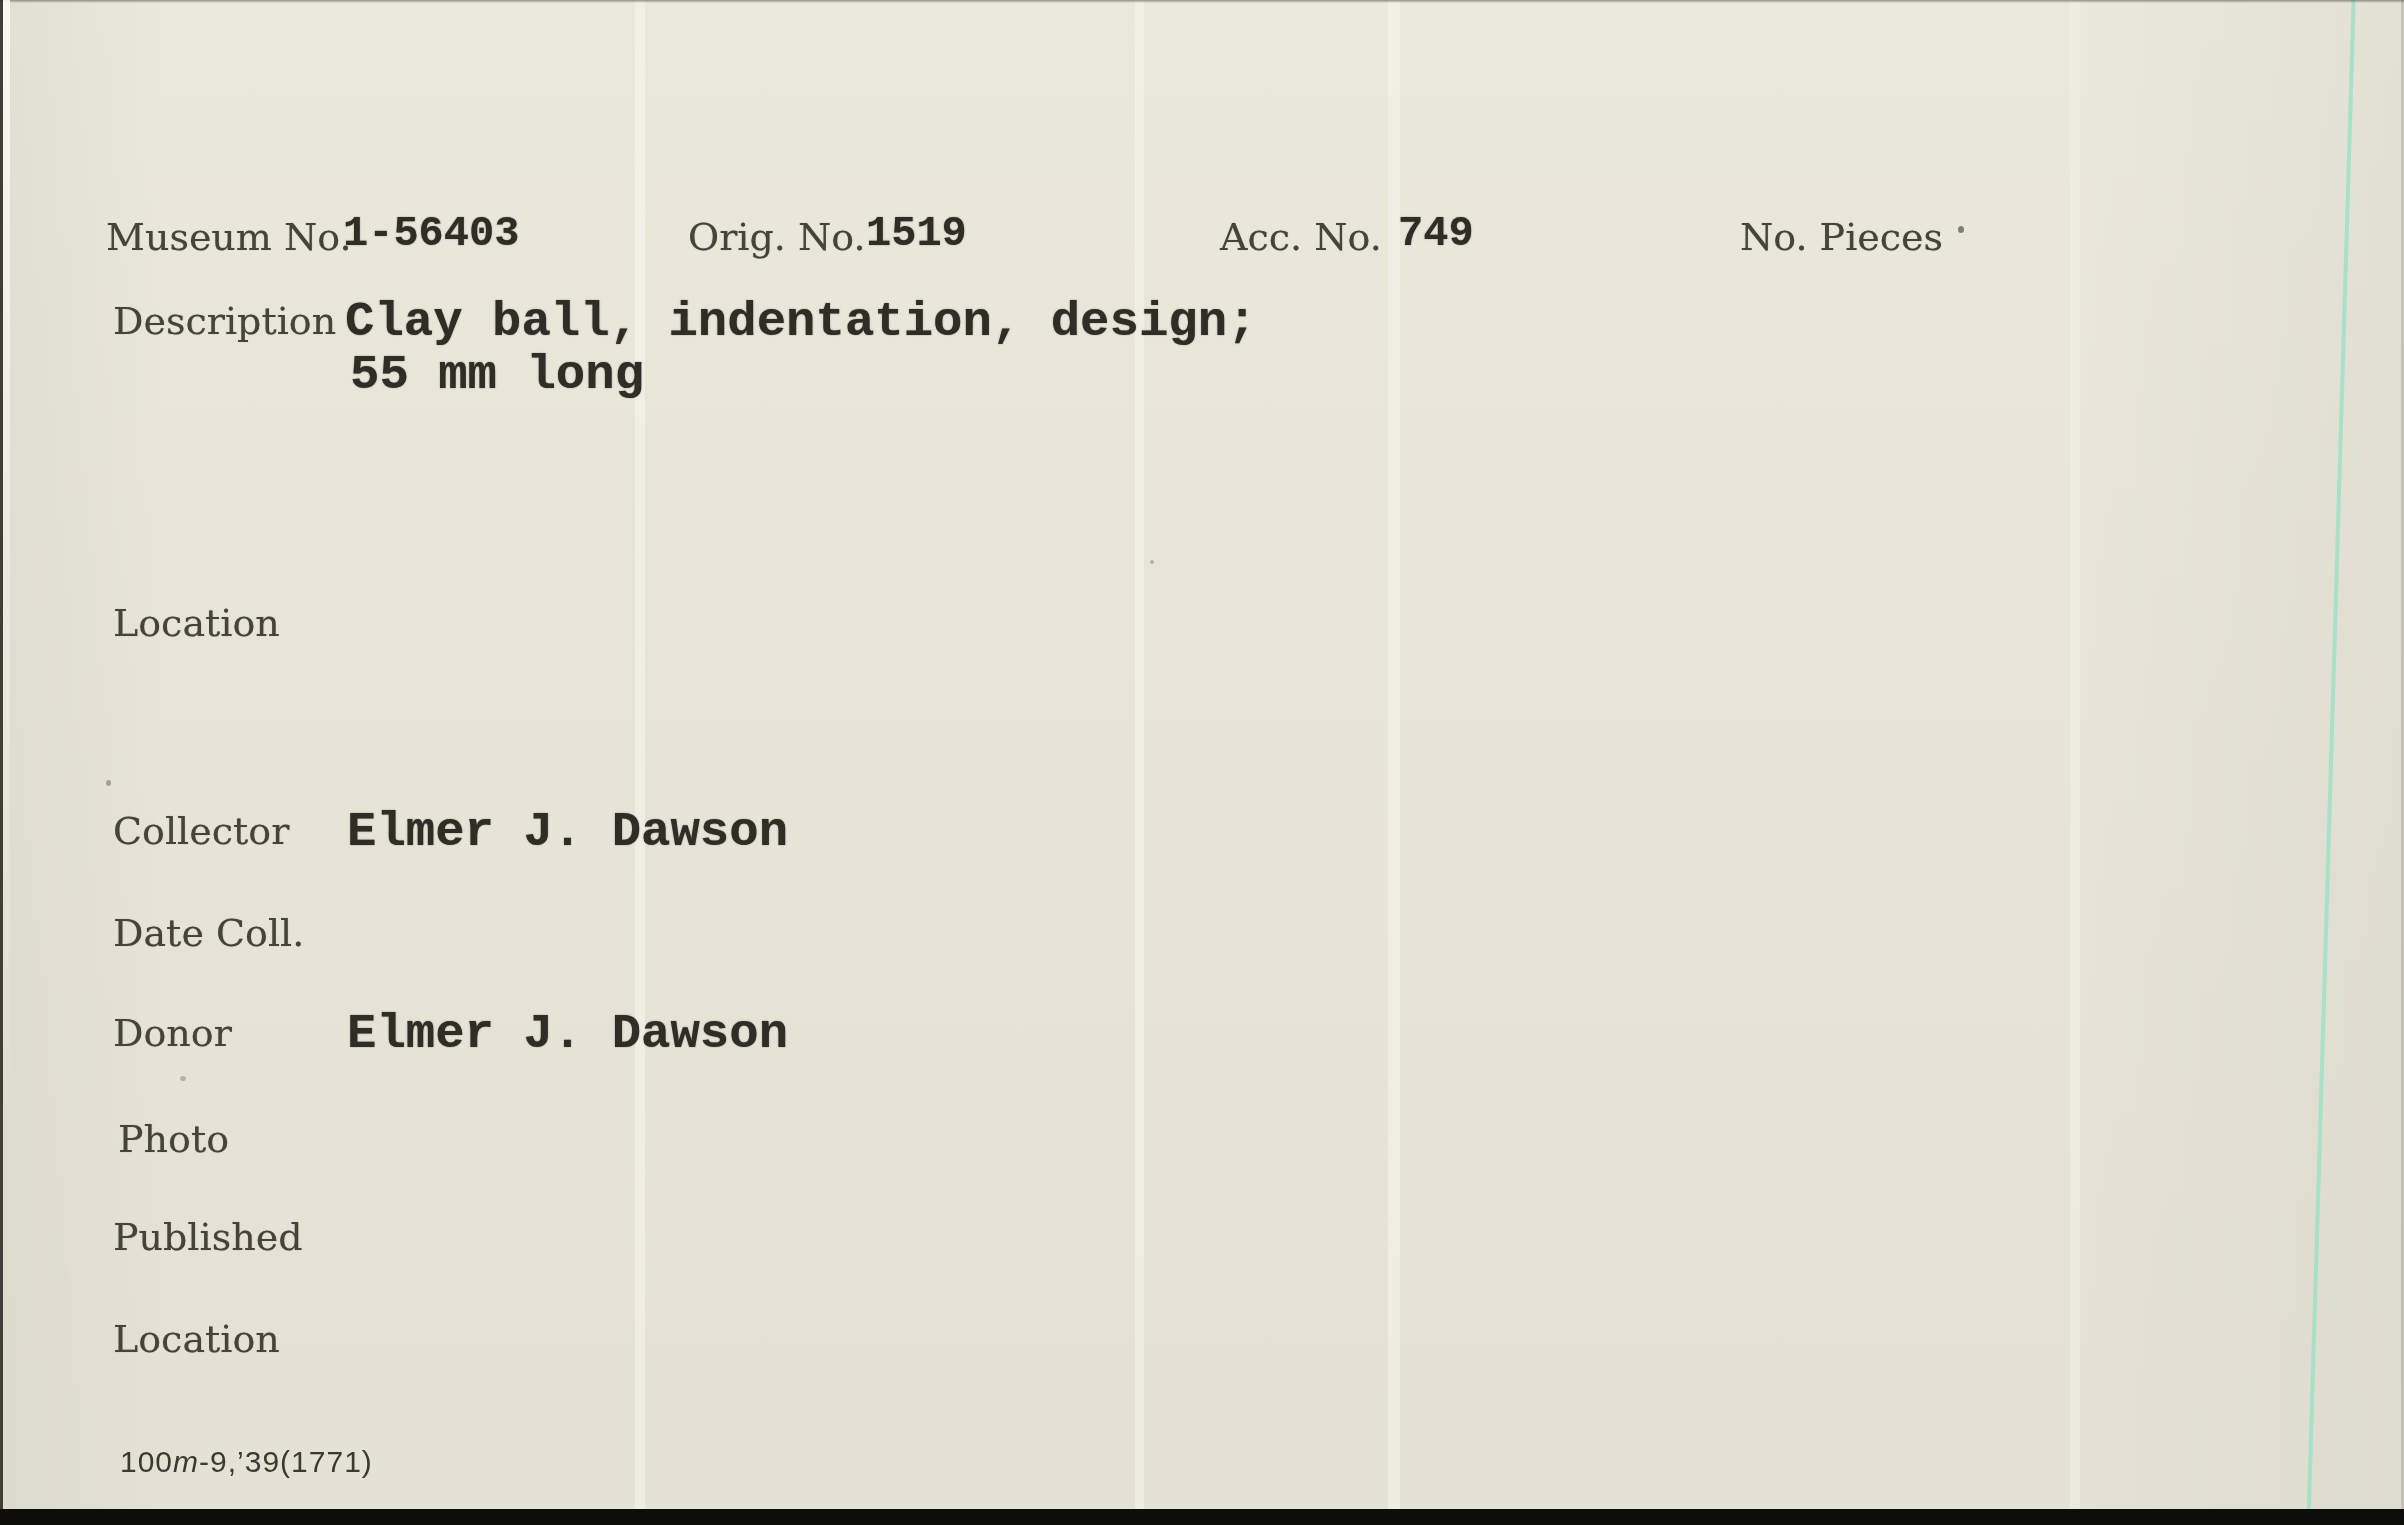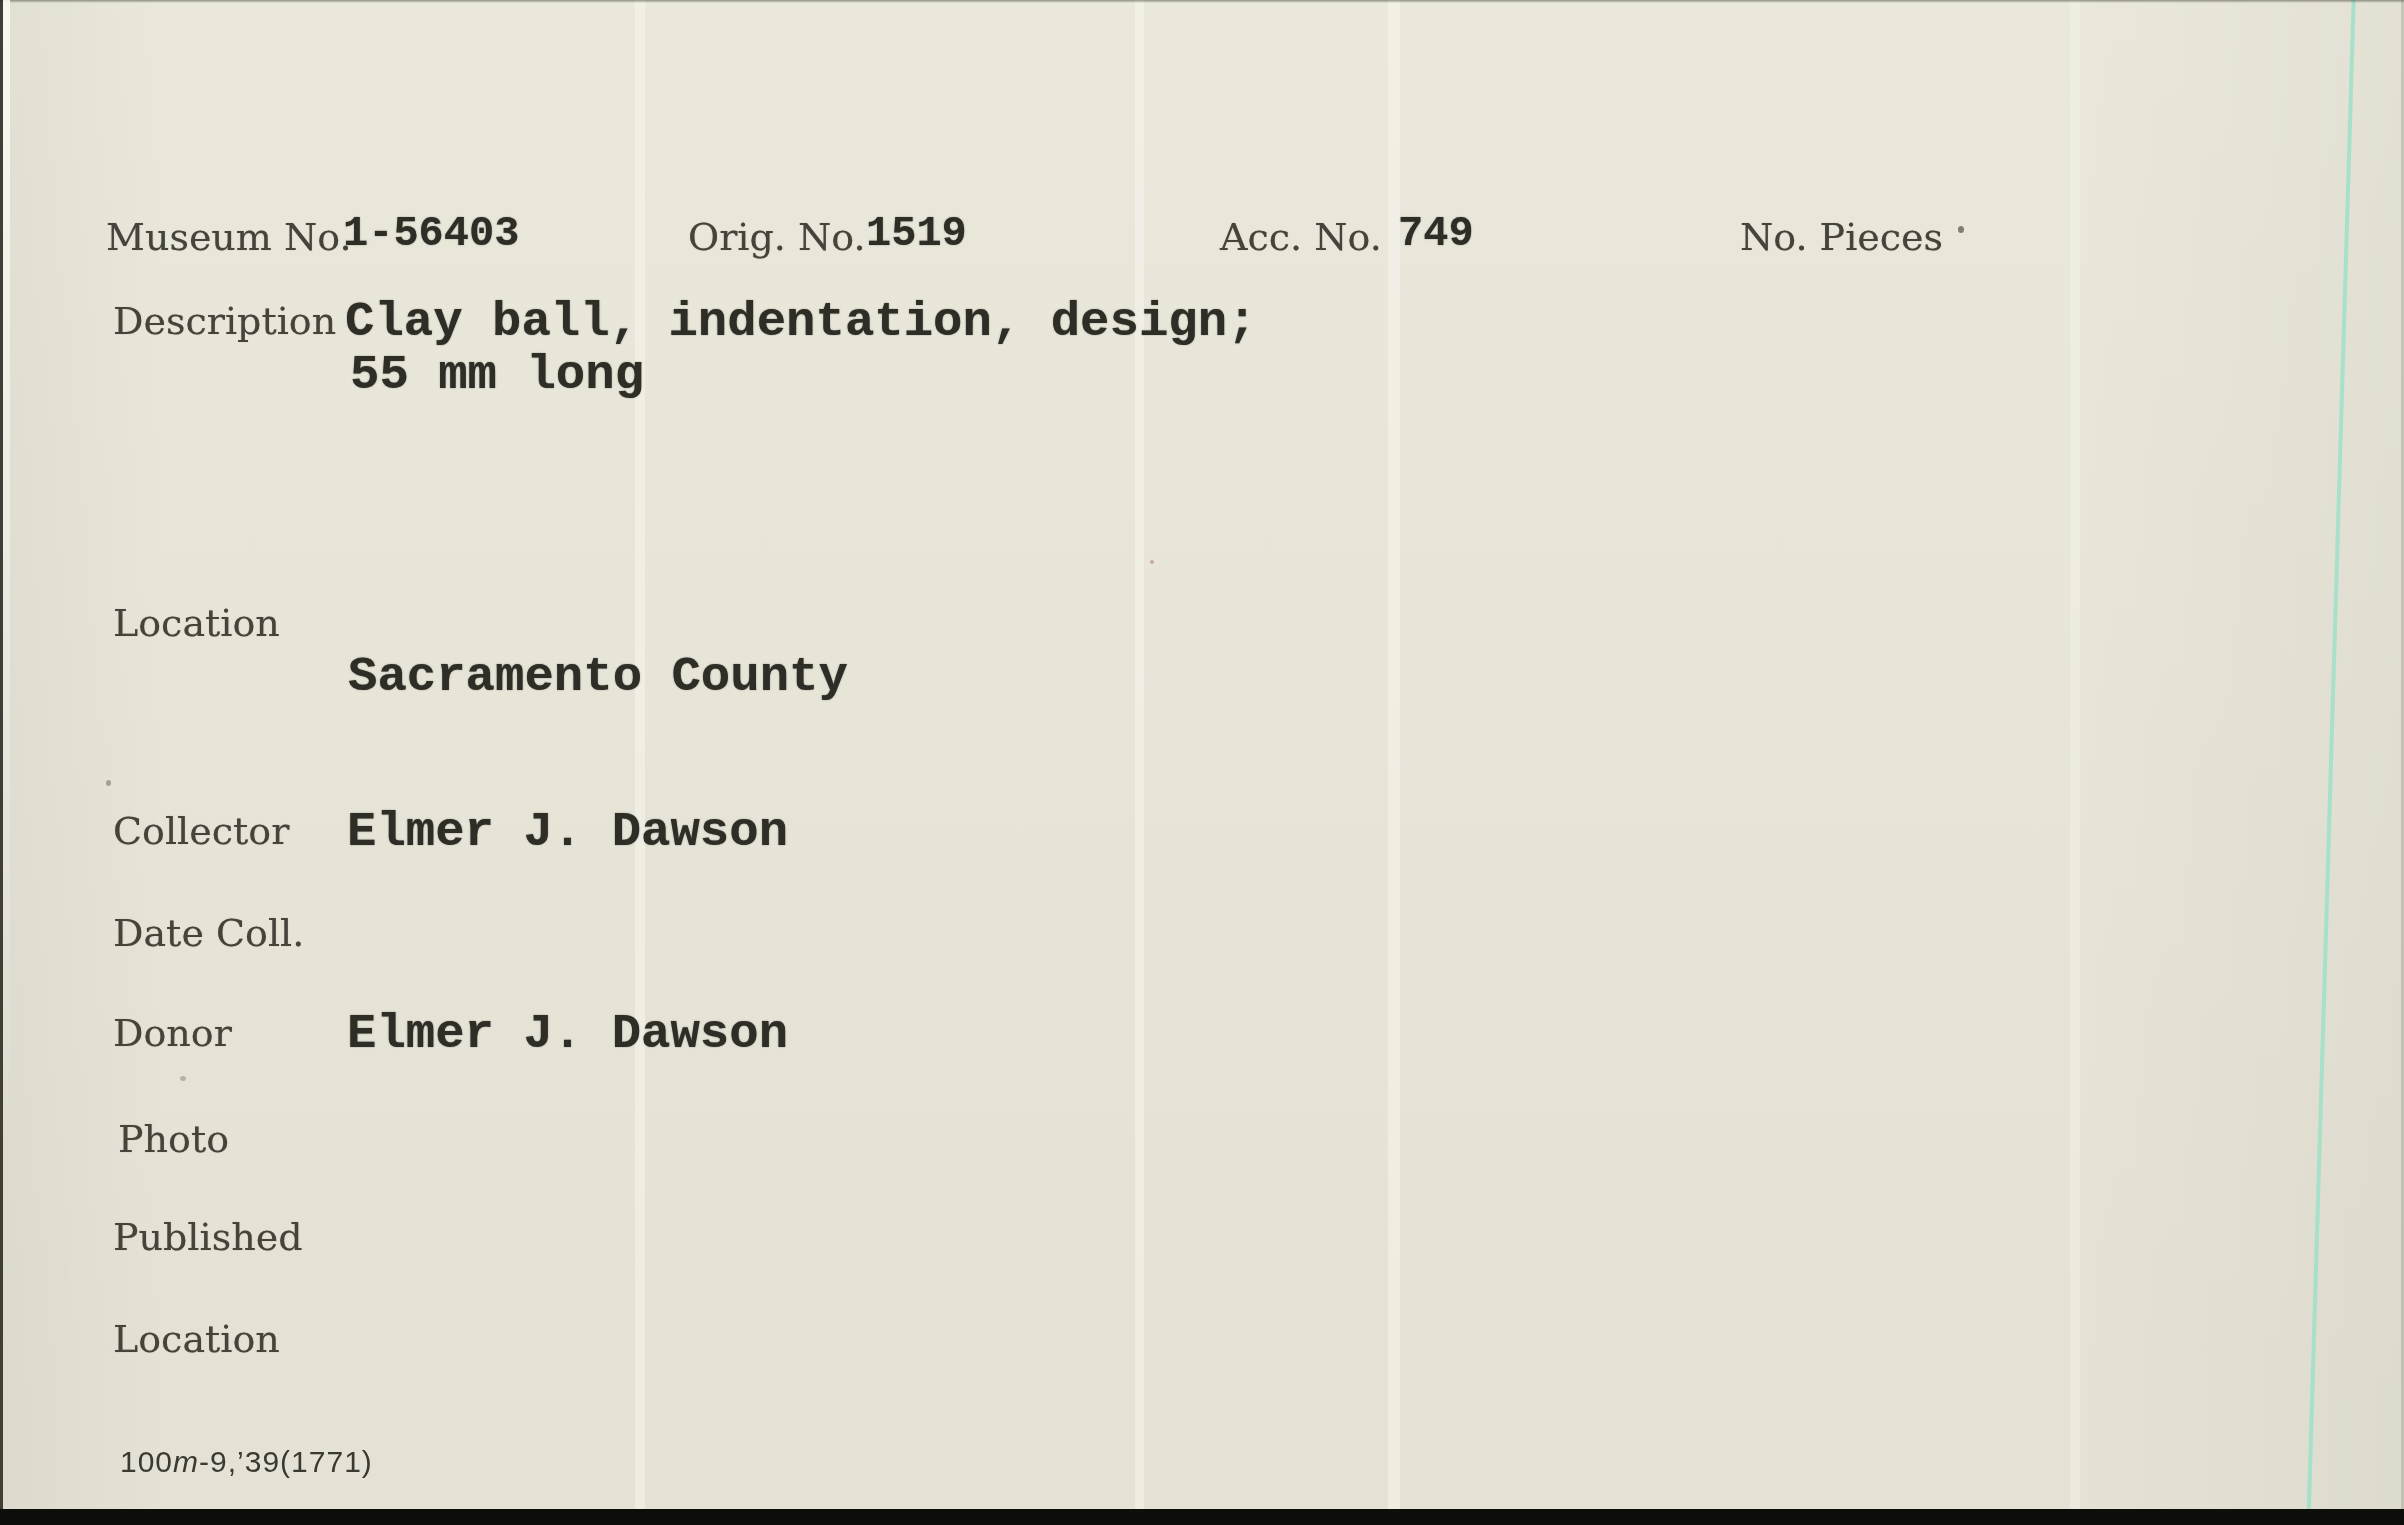--- a/index.html
+++ b/index.html
@@ -95,21 +95,20 @@
   <div class="typed big" style="left:1398px;top:210px">749</div>
 
   <div class="label" style="left:1740px;top:216px">No. Pieces</div>
   <div class="typed big" style="left:1965px;top:210px"></div>
 
   <div class="label" style="left:113px;top:300px">Description</div>
   <div class="typed" style="left:345px;top:294px">Clay ball, indentation, design;</div>
   <div class="typed" style="left:350px;top:347px">55 mm long</div>
 
   <div class="label" style="left:113px;top:602px">Location</div>
-  <div class="typed" style="left:348px;top:649px">Sacramento County</div>
 
   <div class="label" style="left:113px;top:810px">Collector</div>
   <div class="typed" style="left:347px;top:804px">Elmer J. Dawson</div>
 
   <div class="label" style="left:113px;top:912px">Date Coll.</div>
   <div class="typed" style="left:347px;top:906px"></div>
 
   <div class="label" style="left:113px;top:1012px">Donor</div>
   <div class="typed" style="left:347px;top:1006px">Elmer J. Dawson</div>
 

